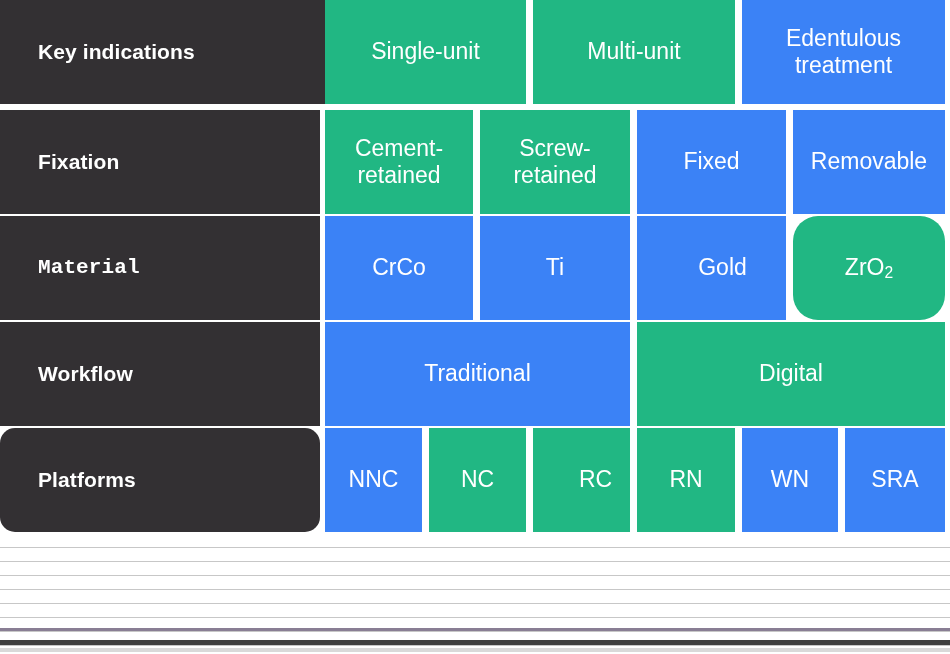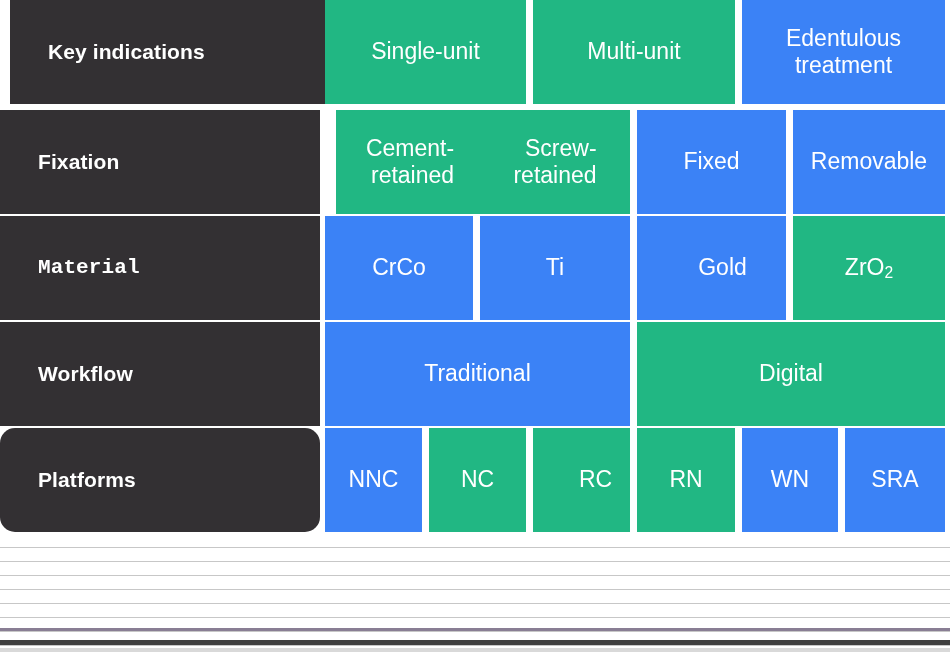--- a/index.html
+++ b/index.html
@@ -61,21 +61,20 @@
   }
 
   .cell.data {
     background: #3b82f6;
     font-size: 23px;
     font-weight: normal;
   }
 
   .cell.data.hl {
     background: #21b783;
-    text-align: right;
   }
 
   
   #reflection {
     position: absolute;
     left: 0;
     width: 950px;
     overflow: hidden;
   }
   #reflection .fade {
@@ -112,38 +111,38 @@
   }
   .sub { font-size: 0.68em; vertical-align: -0.22em; }
 </style>
 </head>
 <body>
 
 <div id="stage">
 
   <div class="matrix" style="height: 532px;">
       <div class="row" style="position: absolute; left: 0px; top: 0px; height: 104px;">
-        <div class="cell label" style="left: 10px; width: 352px; height: 104px;">
+        <div class="cell label" style="left: 0px; width: 352px; height: 104px;">
           <span>Key indications</span>
         </div>
         <div class="cell data hl" style="left: 325px; width: 201px; height: 104px;">
           <span>Single-unit</span>
         </div>
         <div class="cell data hl" style="left: 533px; width: 202px; height: 104px;">
           <span>Multi-unit</span>
         </div>
         <div class="cell data" style="left: 742px; width: 203px; height: 104px;">
           <span>Edentulous<br>treatment</span>
         </div>
       </div>
       <div class="row" style="position: absolute; left: 0px; top: 110px; height: 104px;">
         <div class="cell label" style="left: 0px; width: 320px; height: 104px;">
           <span>Fixation</span>
         </div>
-        <div class="cell data hl" style="left: 325px; width: 148px; height: 104px; margin-left: 11px;">
+        <div class="cell data hl" style="left: 325px; width: 148px; height: 104px;">
           <span>Cement-<br>retained</span>
         </div>
         <div class="cell data hl" style="left: 480px; width: 150px; height: 104px;">
           <span>Screw-<br>retained</span>
         </div>
         <div class="cell data" style="left: 637px; width: 149px; height: 104px;">
           <span>Fixed</span>
         </div>
         <div class="cell data" style="left: 793px; width: 152px; height: 104px;">
           <span>Removable</span>
@@ -155,21 +154,21 @@
         </div>
         <div class="cell data" style="left: 325px; width: 148px; height: 104px;">
           <span>CrCo</span>
         </div>
         <div class="cell data" style="left: 480px; width: 150px; height: 104px;">
           <span>Ti</span>
         </div>
         <div class="cell data" style="left: 637px; width: 149px; height: 104px; padding-left: 28px;">
           <span>Gold</span>
         </div>
-        <div class="cell data hl" style="left: 793px; width: 152px; height: 104px;">
+        <div class="cell data hl" style="left: 793px; width: 152px; height: 104px; border-radius: 25px;">
           <span>ZrO<span class="sub">2</span></span>
         </div>
       </div>
       <div class="row" style="position: absolute; left: 0px; top: 322px; height: 104px;">
         <div class="cell label" style="left: 0px; width: 320px; height: 104px;">
           <span>Workflow</span>
         </div>
         <div class="cell data hl" style="left: 637px; width: 308px; height: 104px;">
           <span>Digital</span>
         </div>

